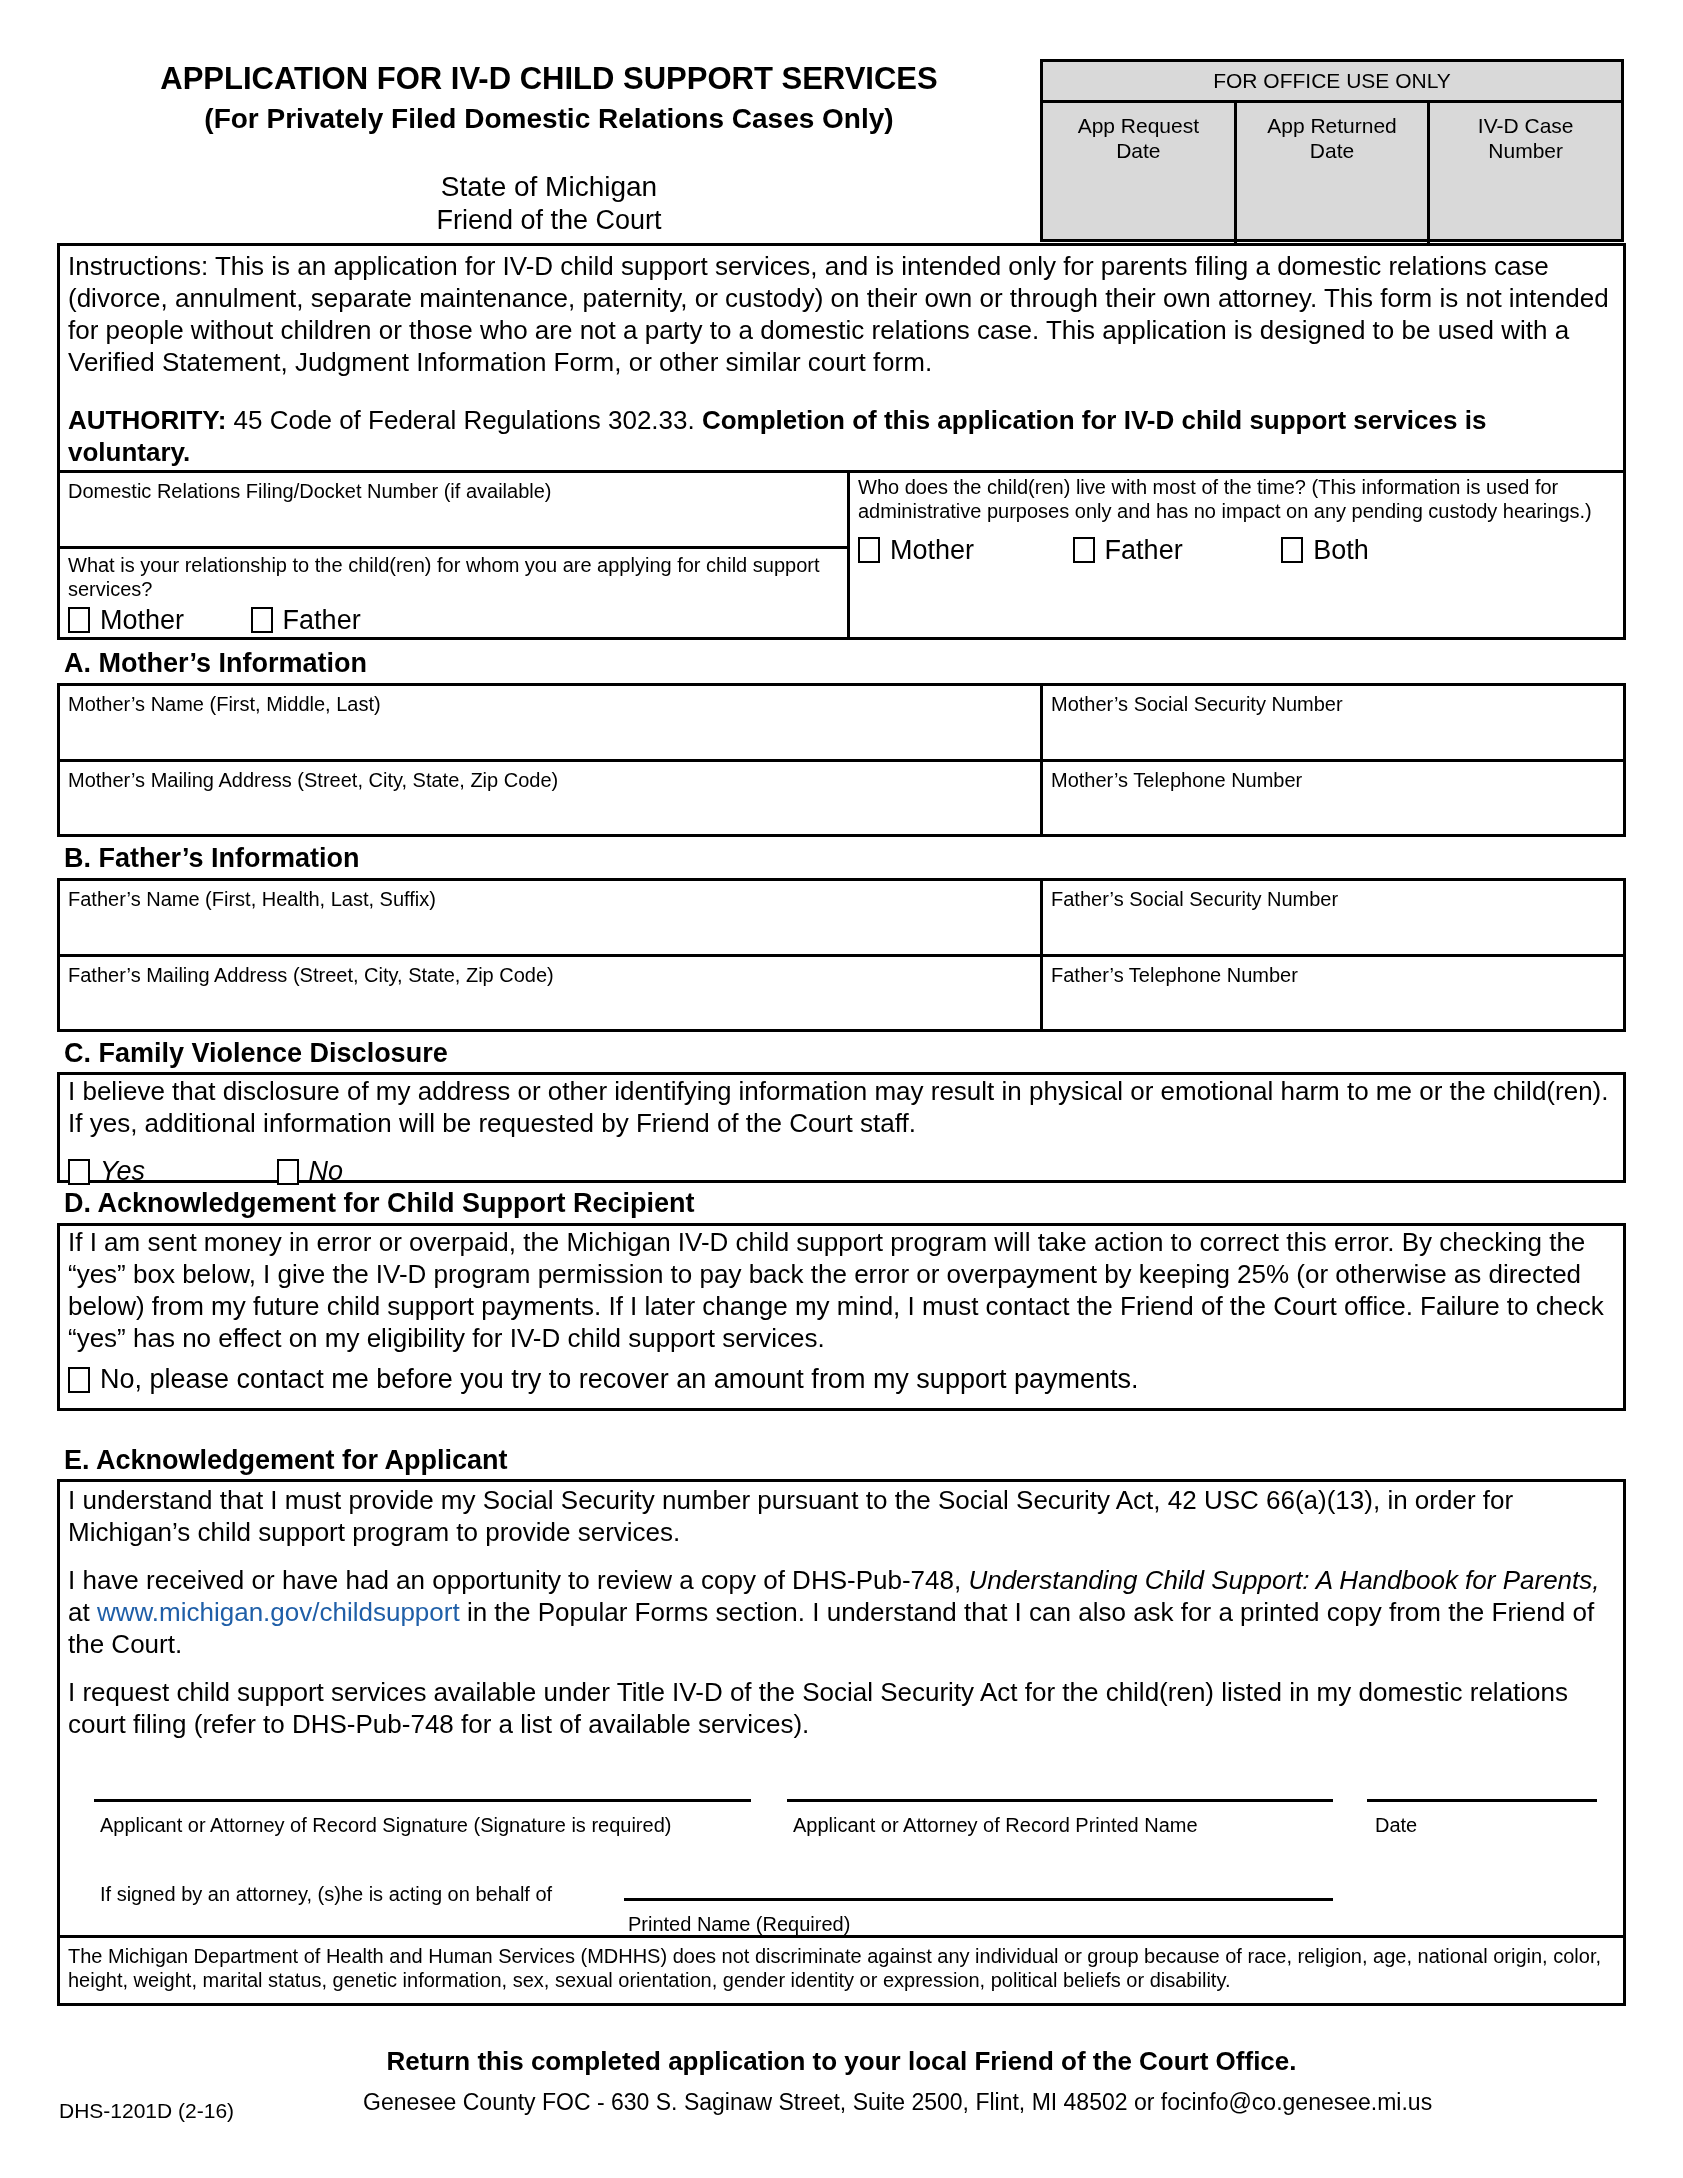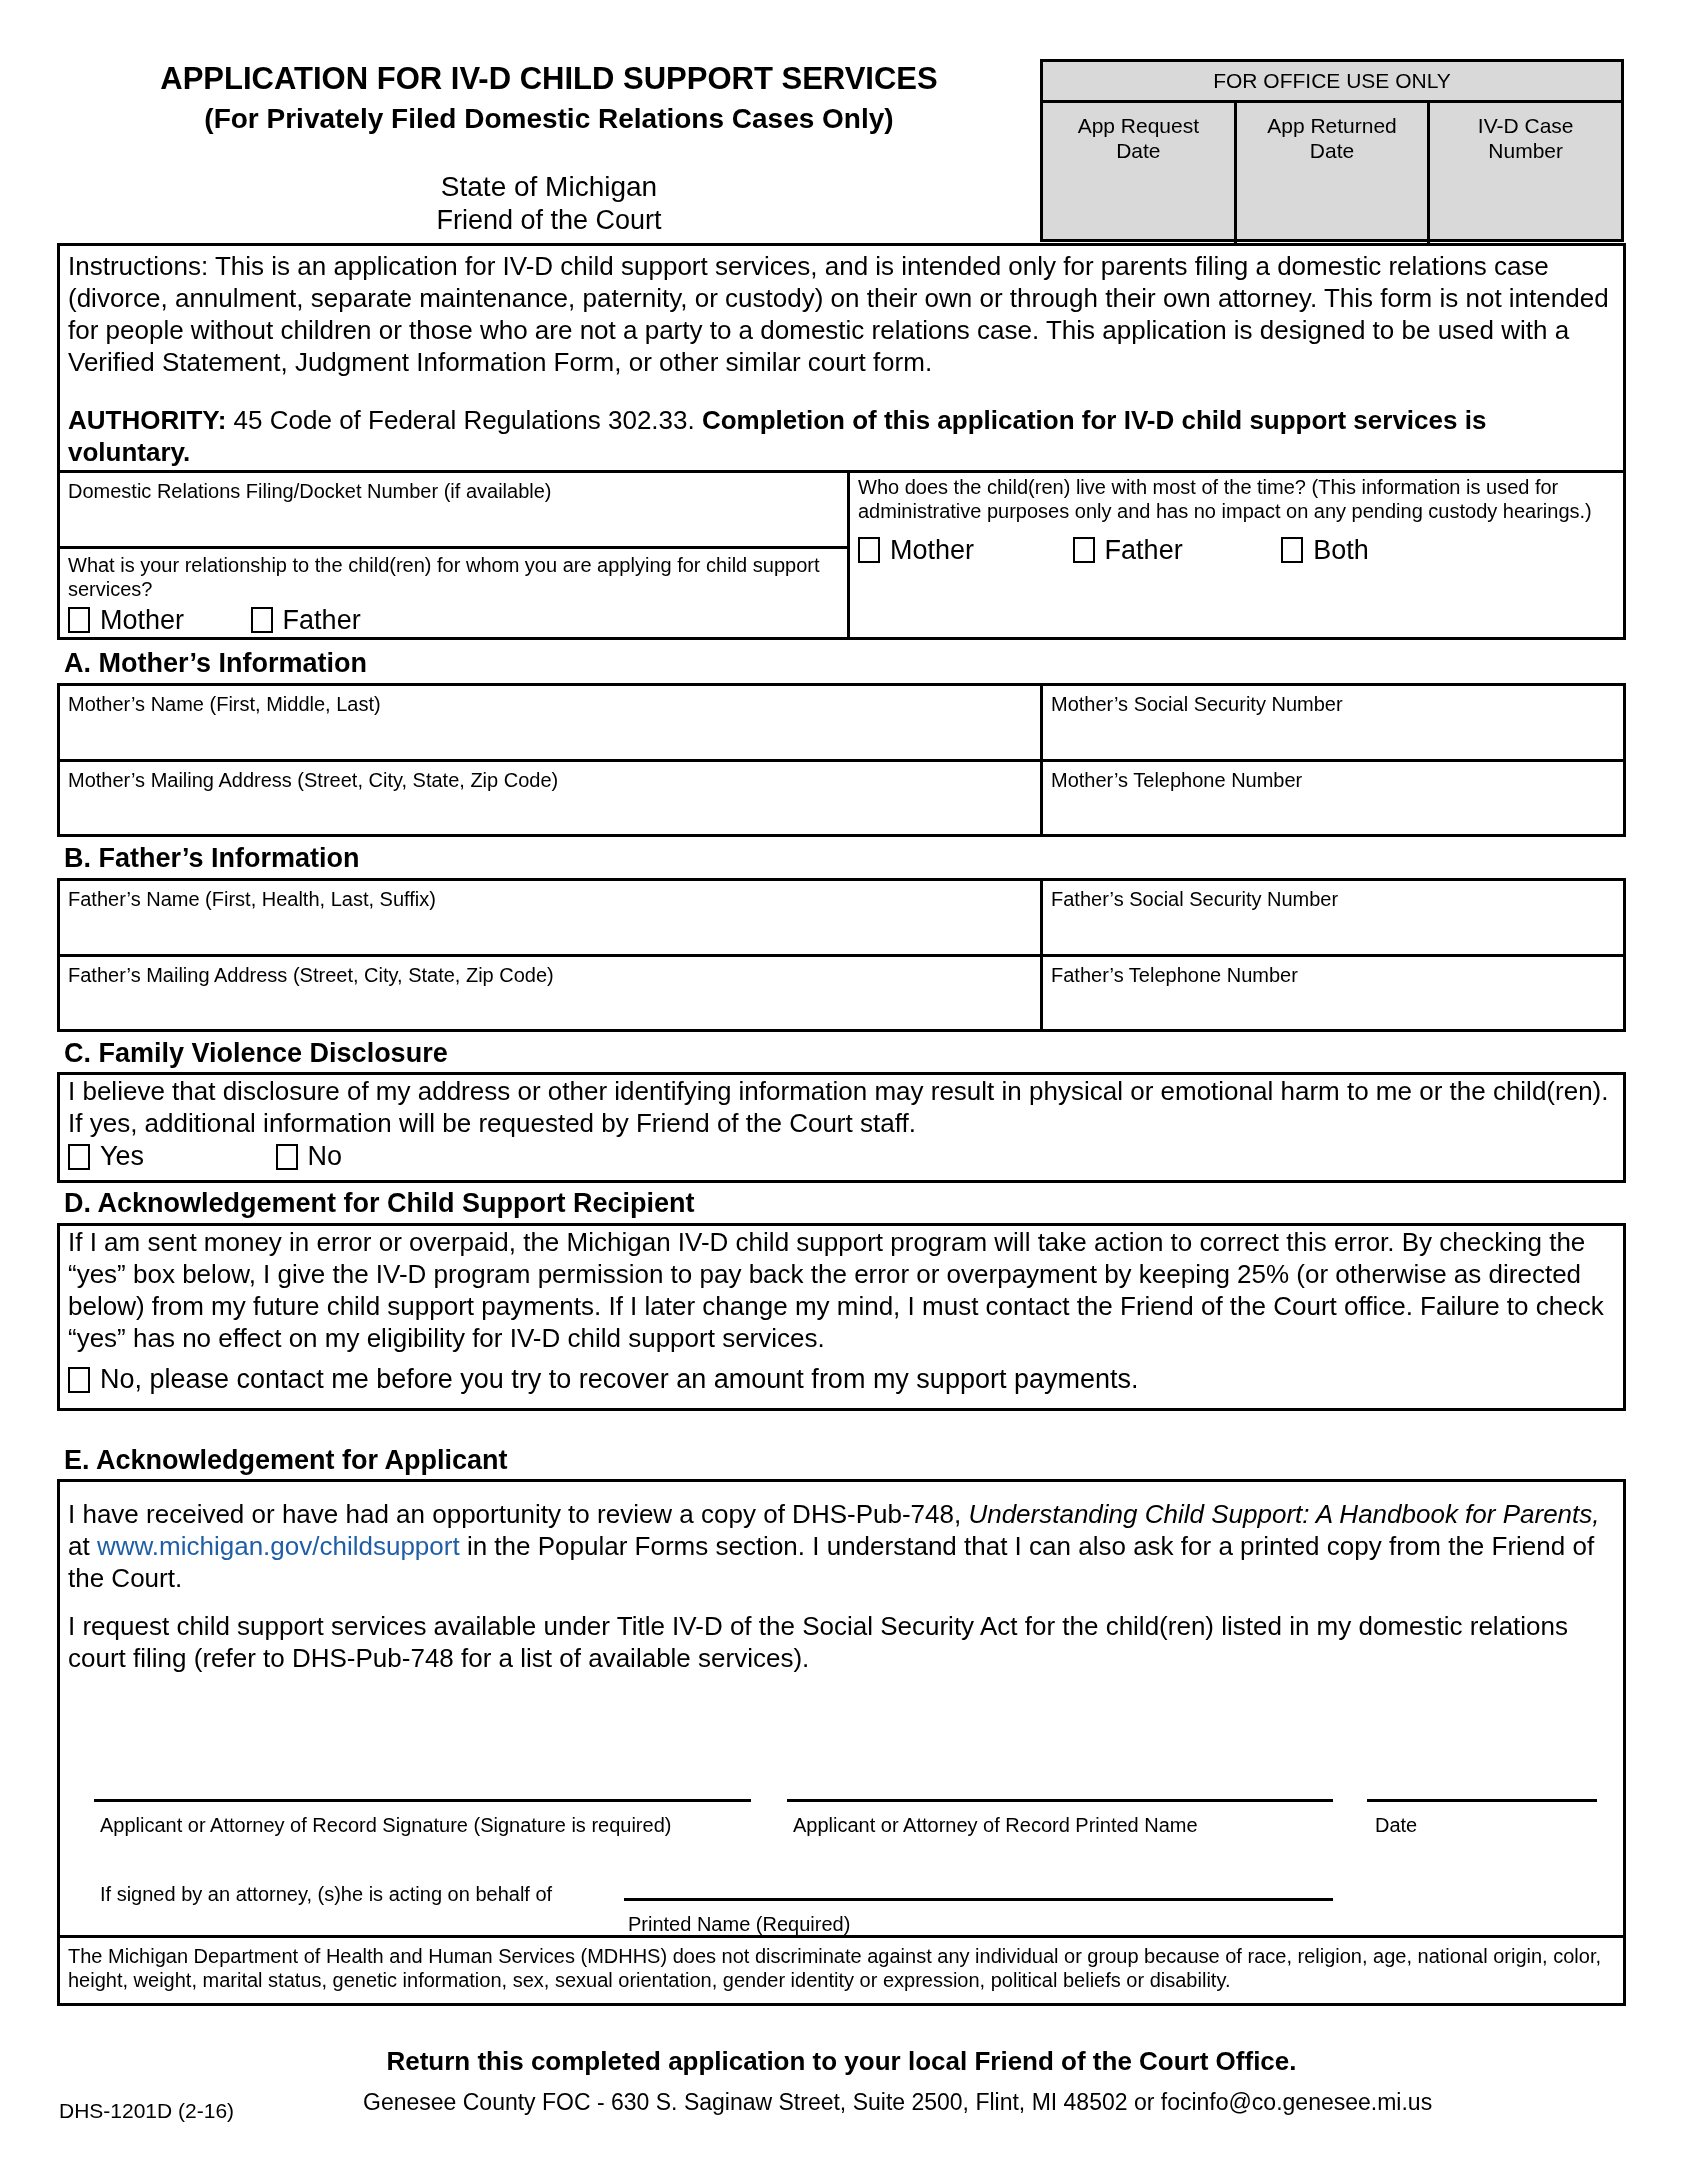--- a/index.html
+++ b/index.html
@@ -117,21 +117,21 @@
   <div class="hline" style="left:0; top:73px; width:1564px;"></div>
   <div class="cell" style="left:0; top:0; width:980px; height:73px;"><span>Father’s Name (First, Health, Last, Suffix)</span></div>
   <div class="cell" style="left:983px; top:0; width:579px; height:73px;"><span>Father’s Social Security Number</span></div>
   <div class="cell" style="left:0; top:76px; width:980px; height:72px;"><span>Father’s Mailing Address (Street, City, State, Zip Code)</span></div>
   <div class="cell" style="left:983px; top:76px; width:579px; height:72px;"><span>Father’s Telephone Number</span></div>
 </div>
 
 <div class="sec" style="top:1038px;">C. Family Violence Disclosure</div>
 <div class="box" style="top:1072px; height:111px; padding:0 8px;">
   <div class="txt">I believe that disclosure of my address or other identifying information may result in physical or emotional harm to me or the child(ren). If yes, additional information will be requested by Friend of the Court staff.</div>
-  <div style="margin-top:2px;">
+  <div style="margin-top:17px;font-style:italic;">
     <label class="opt">
         <span class="cb"></span>
         <span>Yes</span>
       </label>
     <label class="opt" style="margin-left:127px;">
         <span class="cb"></span>
         <span>No</span>
       </label>
   </div>
 </div>
@@ -142,20 +142,21 @@
   <div style="margin-top:10px;">
     <label class="opt">
         <span class="cb"></span>
         <span>No, please contact me before you try to recover an amount from my support payments.</span>
       </label>
   </div>
 </div>
 
 <div class="sec" style="top:1445px;">E. Acknowledgement for Applicant</div>
 <div class="box" style="top:1479px; height:459px; padding:0 8px;">
+  <div class="txt" style="margin-top:2px;">I understand that I must provide my Social Security number pursuant to the Social Security Act, 42 USC 66(a)(13), in order for Michigan’s child support program to provide services.</div>
   <div class="txt" style="margin-top:16px;">
     <span>I have received or have had an opportunity to review a copy of DHS-Pub-748, </span><i>Understanding Child Support: A Handbook for Parents,</i><span> at </span><a class="link">www.michigan.gov/childsupport</a><span> in the Popular Forms section. I understand that I can also ask for a printed copy from the Friend of the Court.</span>
   </div>
   <div class="txt" style="margin-top:16px;">I request child support services available under Title IV-D of the Social Security Act for the child(ren) listed in my domestic relations court filing (refer to DHS-Pub-748 for a list of available services).</div>
 
   <div class="sigline" style="left:34px; top:317px; width:657px;"></div>
   <div class="sigline" style="left:727px; top:317px; width:546px;"></div>
   <div class="sigline" style="left:1307px; top:317px; width:230px;"></div>
   <div class="abs small" style="left:40px; top:331px;">Applicant or Attorney of Record Signature (Signature is required)</div>
   <div class="abs small" style="left:733px; top:331px;">Applicant or Attorney of Record Printed Name</div>

